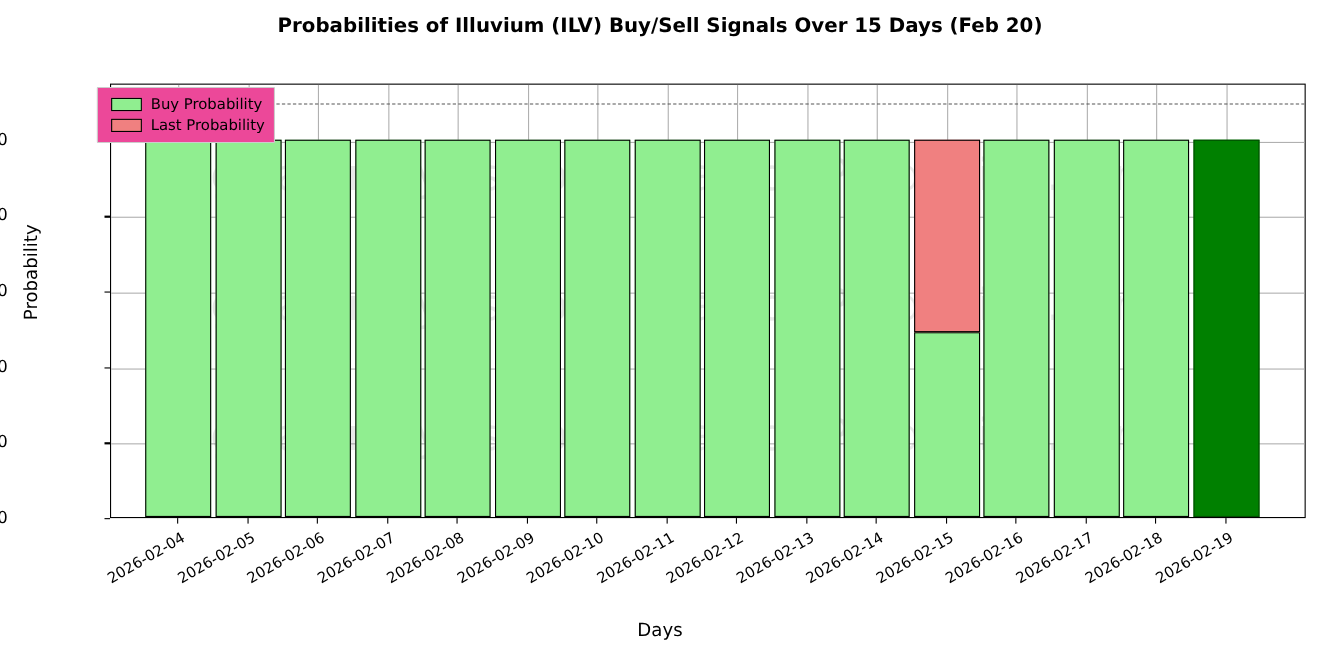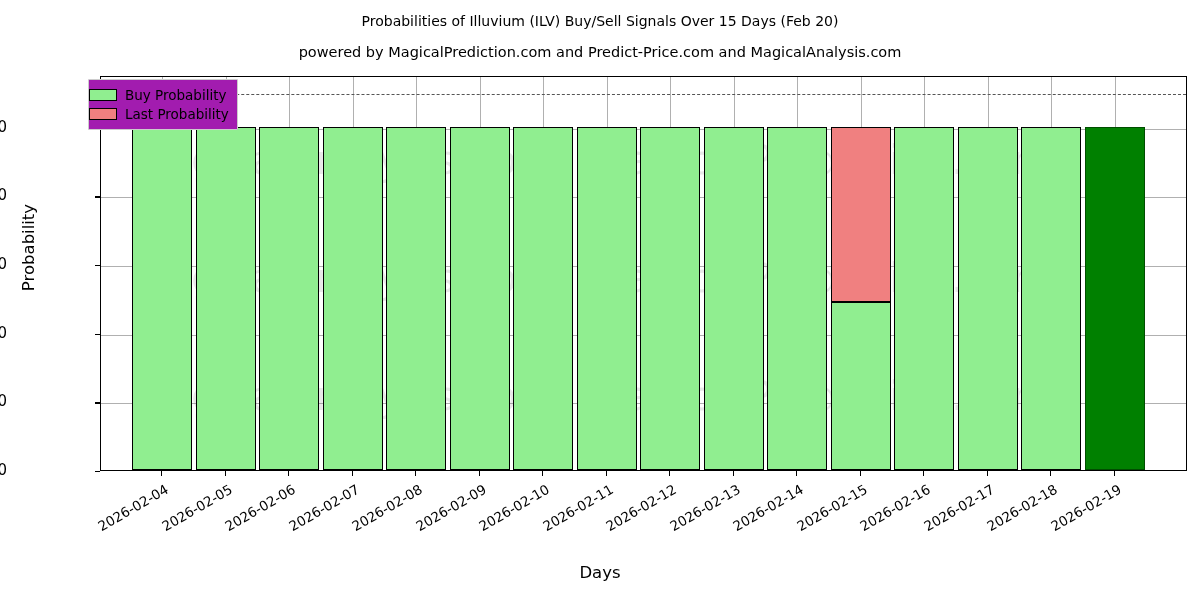--- a/index.html
+++ b/index.html
@@ -22,22 +22,22 @@
     height: 600px;
     background: #ffffff;
   }
 
   
   #chart-title {
     position: absolute;
     left: 0; top: 13px;
     width: 1200px;
     text-align: center;
-    font-size: 14px;
-    font-weight: normal;
+    font-size: 18px;
+    font-weight: bold;
     color: #000000;
     letter-spacing: 0px;
   }
   #chart-subtitle {
     position: absolute;
     left: 0; top: 44px;
     width: 1200px;
     text-align: center;
     font-size: 14.5px;
     font-weight: normal;
@@ -161,23 +161,23 @@
     text-align: center;
     font-size: 16.5px;
     color: #000000;
   }
 
   
   #legend {
     position: absolute;
     left: 88px;
     top: 79px;
-    background: #a21caf;
+    background: #ec4899;
     border: 1px solid #cccccc;
-    padding: 5px 8px 6px 0;
+    padding: 5px 8px 6px 12px;
     border-radius: 1px;
     z-index: 8;
   }
   .legend-row {
     display: flex;
     align-items: center;
     height: 19px;
   }
   .legend-swatch {
     width: 28px;
@@ -209,21 +209,20 @@
     color: #000000;
     white-space: nowrap;
   }
 </style>
 </head>
 <body>
 
 <div id="figure">
 
   <div id="chart-title">Probabilities of Illuvium (ILV) Buy/Sell Signals Over 15 Days (Feb 20)</div>
-  <div id="chart-subtitle">powered by MagicalPrediction.com and Predict-Price.com and MagicalAnalysis.com</div>
 
   <div id="ylabel">Probability</div>
   <div id="xlabel">Days</div>
 
   <div id="y-axis"></div>
   <div id="x-axis"></div>
 
   <div id="plot-area">
     <div id="grid-layer">
         <div class="grid-line" style="top: 326.304px;"></div>

